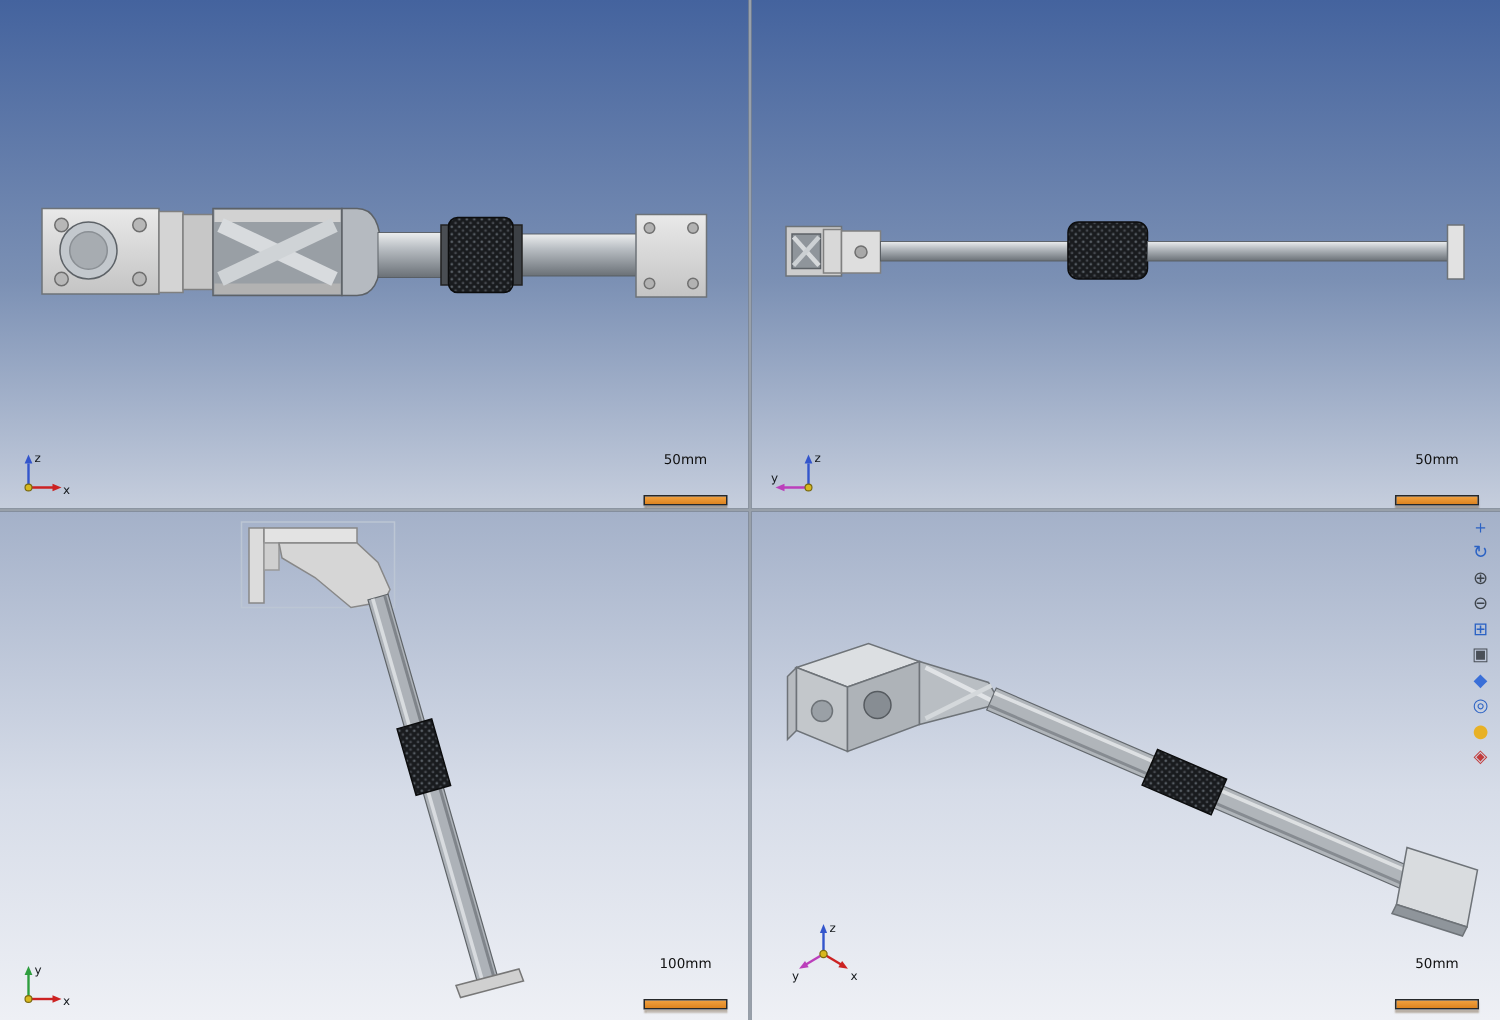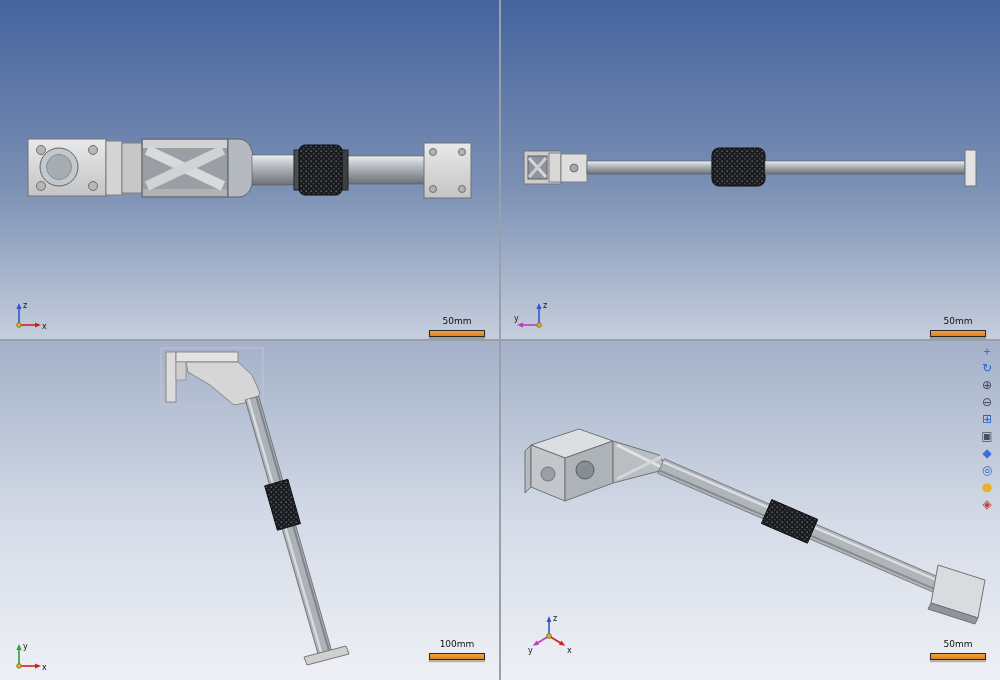--- a/index.html
+++ b/index.html
@@ -13,22 +13,22 @@
   #vp3{left:501px;top:341px;width:499px;height:339px}
   .vp-top{background:linear-gradient(180deg,#44639e 0%,#7b90b4 55%,#c6cedd 100%)}
   .vp-bottom{background:linear-gradient(180deg,#a4b1c9 0%,#d6dce8 55%,#eef0f5 100%)}
   .vdiv{position:absolute;left:499px;top:0;width:2px;height:680px;background:#98a0aa;z-index:5}
   .hdiv{position:absolute;left:0;top:339px;width:1000px;height:2px;background:#98a0aa;z-index:5}
   .part{position:absolute;left:0;top:0;width:100%;height:100%}
   .axis{position:absolute;z-index:3}
   .axis text{font-family:"DejaVu Sans",sans-serif;font-size:8px;fill:#14181c}
   .scalebar{position:absolute;right:14px;width:56px;text-align:center;z-index:4}
   .sb-top{bottom:2px}
-  .sb-bottom{bottom:20px}
-  .scalebar .lbl{font-size:9px;color:#101010;line-height:10px;margin-bottom:4px}
+  .sb-bottom{bottom:7px}
+  .scalebar .lbl{font-size:9px;color:#101010;line-height:10px;margin-bottom:18px}
   .scalebar .bar{height:7px;background:linear-gradient(180deg,#f1a140,#dd8420);border:1px solid #26282a;box-shadow:0 2px 1px rgba(90,60,20,.35)}
   .side-toolbar{position:absolute;right:1px;top:2px;width:22px;z-index:6;display:flex;flex-direction:column;gap:1px}
   .tool{width:20px;height:16px;font-size:12px;line-height:16px;text-align:center;cursor:pointer;user-select:none}
 </style>
 </head>
 <body>
 
 <svg width="0" height="0" style="position:absolute" aria-hidden="true">
   <defs>
     <linearGradient id="tubeV" x1="0" y1="0" x2="0" y2="1">

